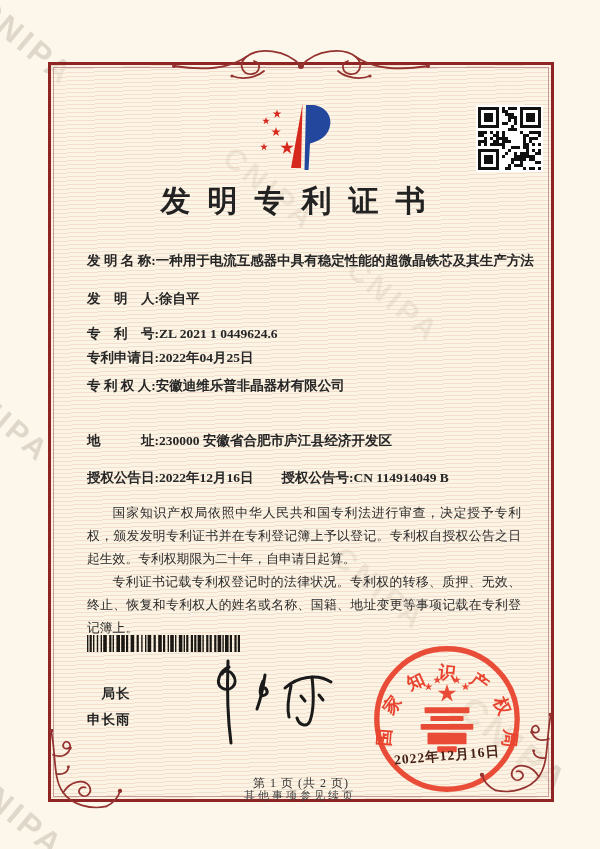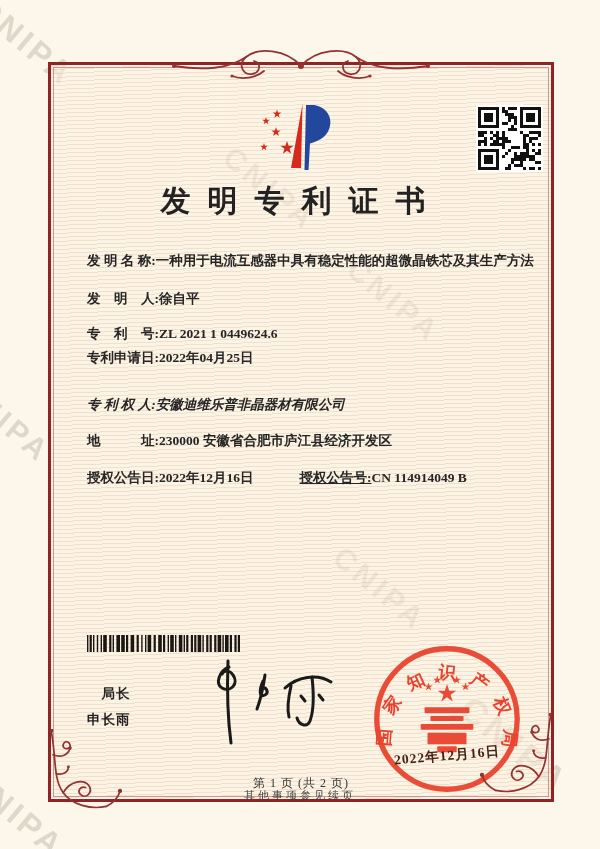--- a/index.html
+++ b/index.html
@@ -31,21 +31,21 @@
   .cert-no{position:absolute;left:36px;top:34px;font-size:13.5px;font-weight:600;color:#3a3a3a;letter-spacing:1px;}
   .logo{position:absolute;left:50%;top:36px;transform:translateX(-50%);}
   .qr{position:absolute;right:8px;top:40px;background:#fff;}
   .title{
     position:absolute;left:0;right:0;top:116px;text-align:center;
     font-size:30px;font-weight:700;color:#222;
     letter-spacing:17px;padding-left:1px;box-sizing:border-box;
   }
   .row{position:absolute;left:36px;font-size:13.5px;font-weight:700;color:#262626;white-space:nowrap;}
   .row .val{margin-left:0;}
-  .pair2{margin-left:46px;text-decoration:underline;}
+  .pair2{margin-left:28px;}
   .paras{
     position:absolute;left:36px;top:437px;width:434px;
     font-size:12.8px;line-height:1.8;color:#2b2b2b;text-align:justify;
   }
   .paras p{margin:0;text-indent:2em;}
   .barcode{position:absolute;left:36px;top:570px;}
   .officials{position:absolute;left:36px;top:620px;font-family:"Liberation Sans","DejaVu Sans",sans-serif;font-weight:700;font-size:13.5px;color:#222;}
   .officials div{margin-bottom:8px;letter-spacing:1px;text-align:right;}
   .signature{position:absolute;left:140px;top:592px;}
   .seal{position:absolute;left:318px;top:576px;}
@@ -269,30 +269,34 @@
   </div>
   <div class="row" style="top:225px;">
     <span class="lbl">发　明　人:</span><span class="val">徐自平</span>
   </div>
   <div class="row" style="top:260px;">
     <span class="lbl">专　利　号:</span><span class="val">ZL 2021 1 0449624.6</span>
   </div>
   <div class="row" style="top:284px;">
     <span class="lbl">专利申请日:</span><span class="val">2022年04月25日</span>
   </div>
-  <div class="row" style="top:331px;font-style:italic;">
+  <div class="row" style="top:312px;">
     <span class="lbl">专 利 权 人:</span><span class="val">安徽迪维乐普非晶器材有限公司</span>
   </div>
   <div class="row" style="top:367px;">
     <span class="lbl">地　　　址:</span><span class="val">230000 安徽省合肥市庐江县经济开发区</span>
   </div>
   <div class="row" style="top:404px;">
     <span>授权公告日:</span><span class="val">2022年12月16日</span><span class="pair2">授权公告号:</span><span class="val">CN 114914049 B</span>
   </div>
 
+  <div class="paras">
+    <p>国家知识产权局依照中华人民共和国专利法进行审查，决定授予专利权，颁发发明专利证书并在专利登记簿上予以登记。专利权自授权公告之日起生效。专利权期限为二十年，自申请日起算。</p>
+    <p>专利证书记载专利权登记时的法律状况。专利权的转移、质押、无效、终止、恢复和专利权人的姓名或名称、国籍、地址变更等事项记载在专利登记簿上。</p>
+  </div>
 
   <svg class="barcode" width="154" height="17" viewBox="0 0 154 17">
       <rect x="0" y="0" width="1.4" height="17" fill="#1b1713"></rect>
       <rect x="2.5999999999999996" y="0" width="2.2" height="17" fill="#1b1713"></rect>
       <rect x="6" y="0" width="1.4" height="17" fill="#1b1713"></rect>
       <rect x="9.8" y="0" width="1.4" height="17" fill="#1b1713"></rect>
       <rect x="13.600000000000001" y="0" width="1.4" height="17" fill="#1b1713"></rect>
       <rect x="16.200000000000003" y="0" width="3.6" height="17" fill="#1b1713"></rect>
       <rect x="22.200000000000003" y="0" width="2.2" height="17" fill="#1b1713"></rect>
       <rect x="25.6" y="0" width="1.4" height="17" fill="#1b1713"></rect>

